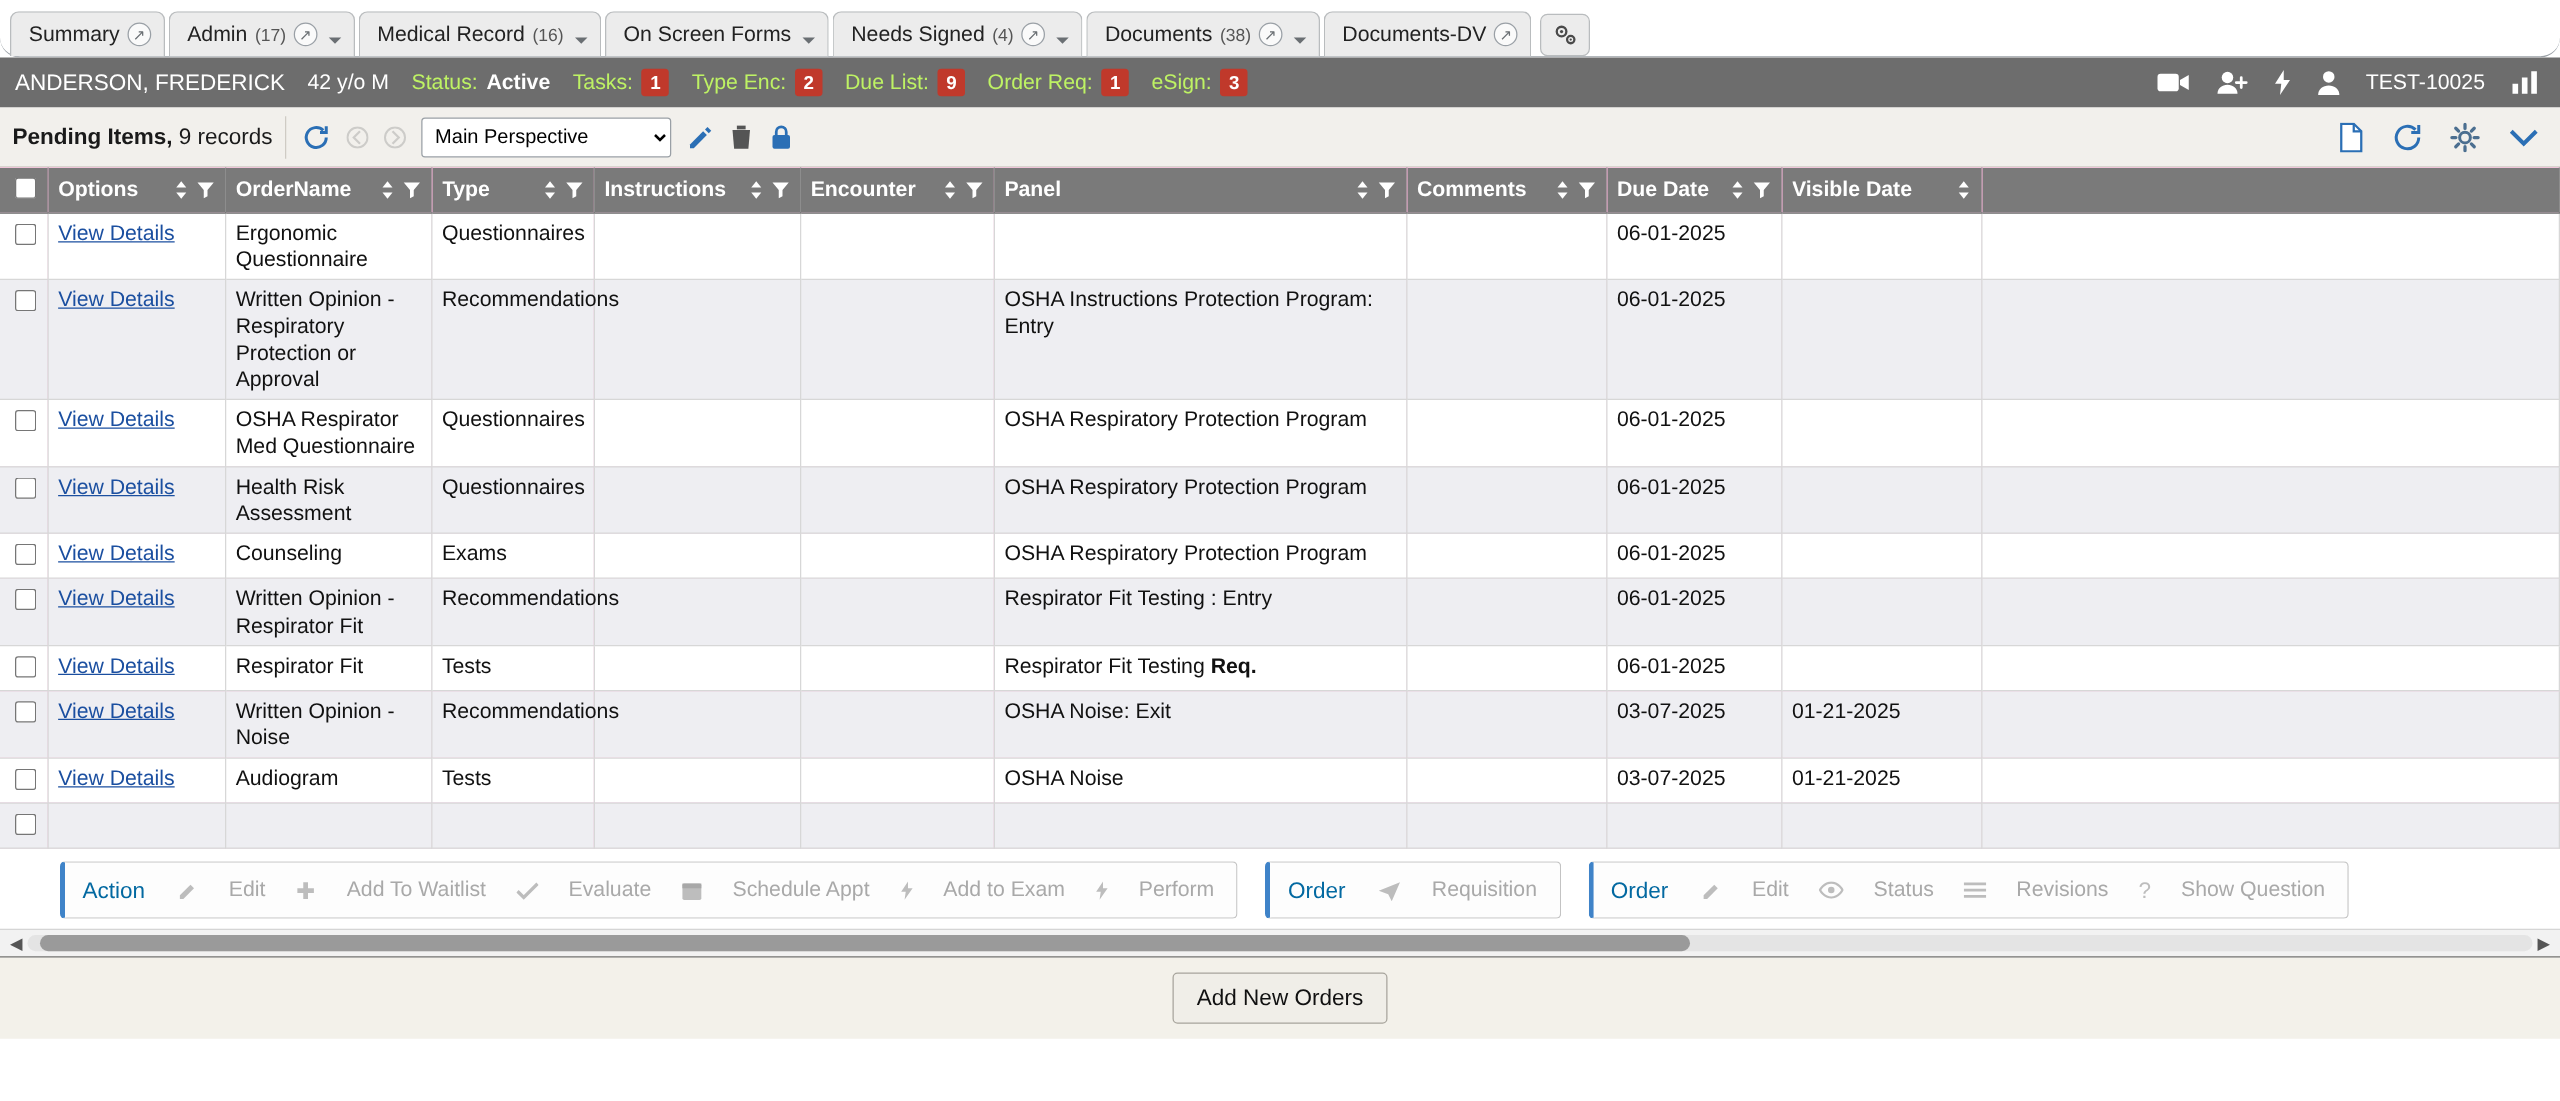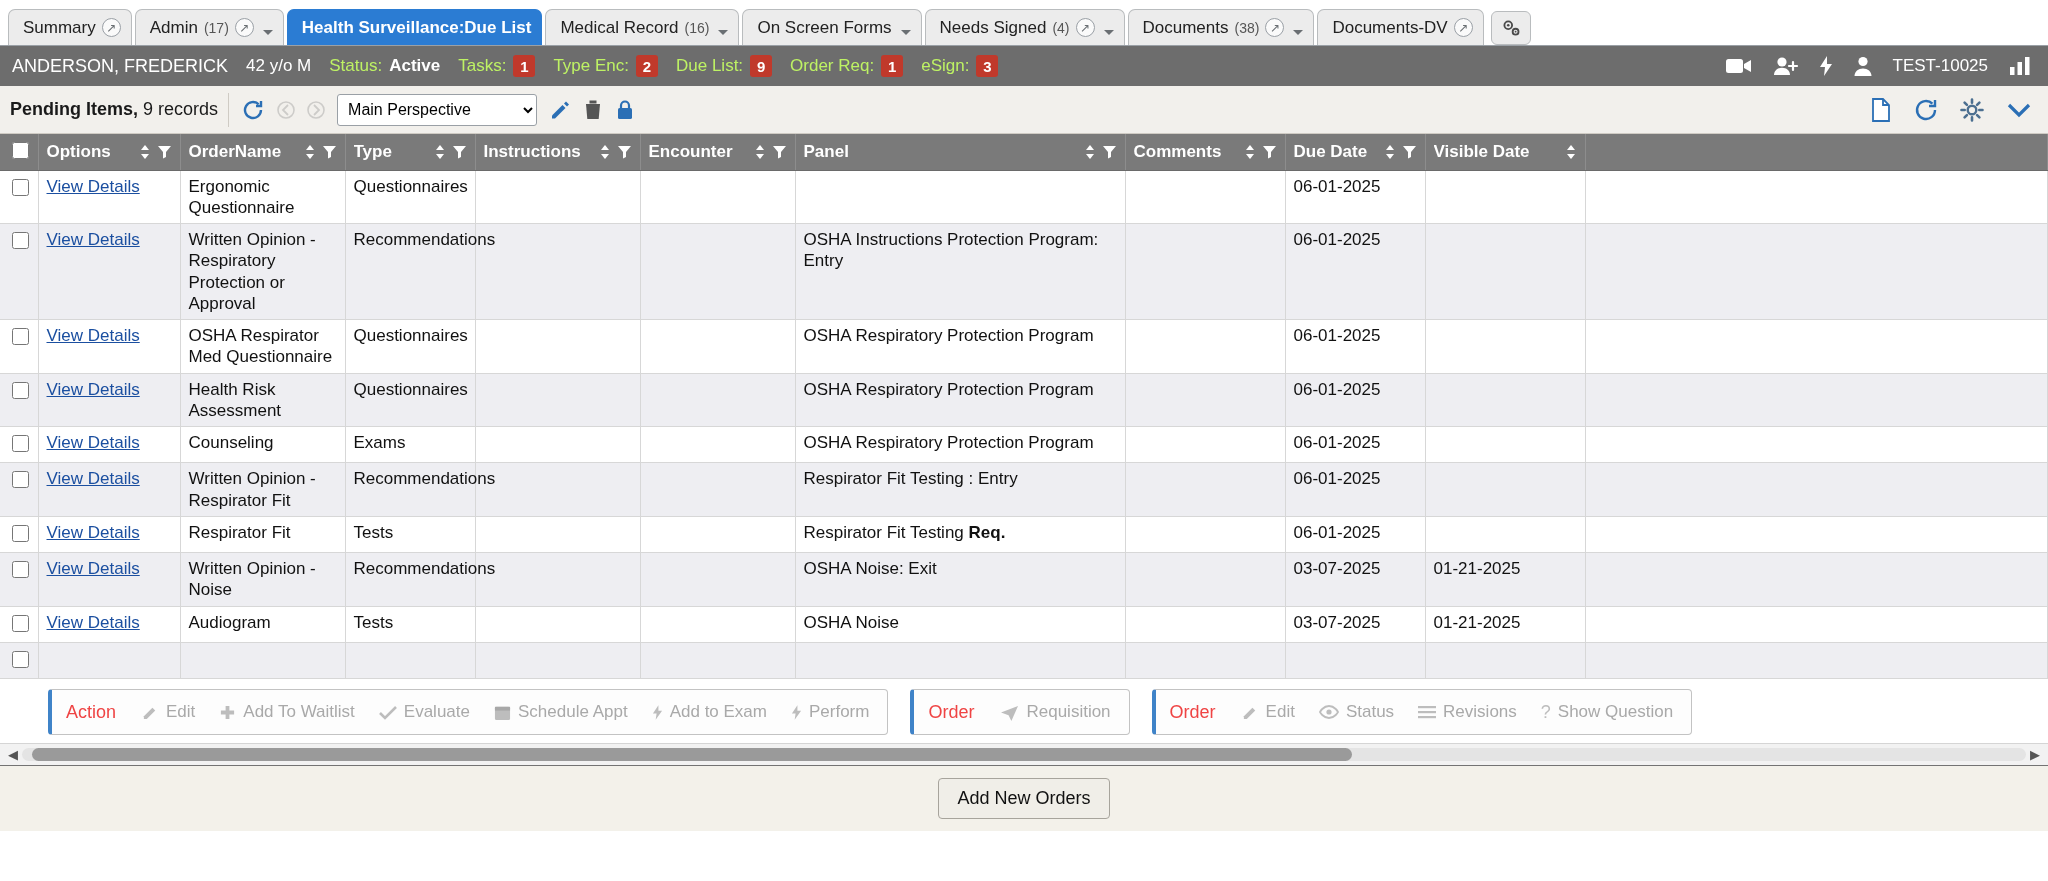--- a/index.html
+++ b/index.html
@@ -13,20 +13,21 @@
 
   
   .tabbar {
     display: flex;
     align-items: flex-end;
     height: 46px;
     background: #ffffff;
     padding: 4px 8px 0 8px;
     gap: 3px;
     border-bottom: 1px solid #9aa0a6;
+    border-radius: 16px;
   }
   .tab {
     position: relative;
     display: flex;
     align-items: center;
     gap: 6px;
     height: 36px;
     padding: 0 10px 0 14px;
     background: #ececec;
     border: 1px solid #b9bcbe;
@@ -193,24 +194,24 @@
     border: 1px solid #c3c3c3;
     border-left: 4px solid #3f83c8;
     border-radius: 4px;
     background: #fdfdfd;
     height: 46px;
     padding: 0 6px 0 0;
   }
   .group .gname {
     font-size: 18px;
     padding: 0 14px;
-    color: #ef4444;
+    color: #0369a1;
   }
   .abtn {
-    display: flex; align-items: center; gap: 7px;
+    display: flex; align-items: center; gap: 24px;
     font-size: 17px;
     color: #a9a9a9;
     padding: 0 12px;
     height: 42px;
     cursor: default;
     white-space: nowrap;
   }
 
   
   .hscroll {
@@ -251,23 +252,20 @@
 <div class="tabbar">
   <div class="tab">
     <span>Summary</span>
     <span class="ext">↗</span>
   </div>
   <div class="tab">
     <span>Admin</span>
     <span class="cnt">(17)</span>
     <span class="ext">↗</span>
     <span class="caret"></span>
-  </div>
-  <div class="tab active">
-    <span>Health Surveillance:Due List</span>
   </div>
   <div class="tab">
     <span>Medical Record</span>
     <span class="cnt">(16)</span>
     <span class="caret"></span>
   </div>
   <div class="tab">
     <span>On Screen Forms</span>
     <span class="caret"></span>
   </div>

